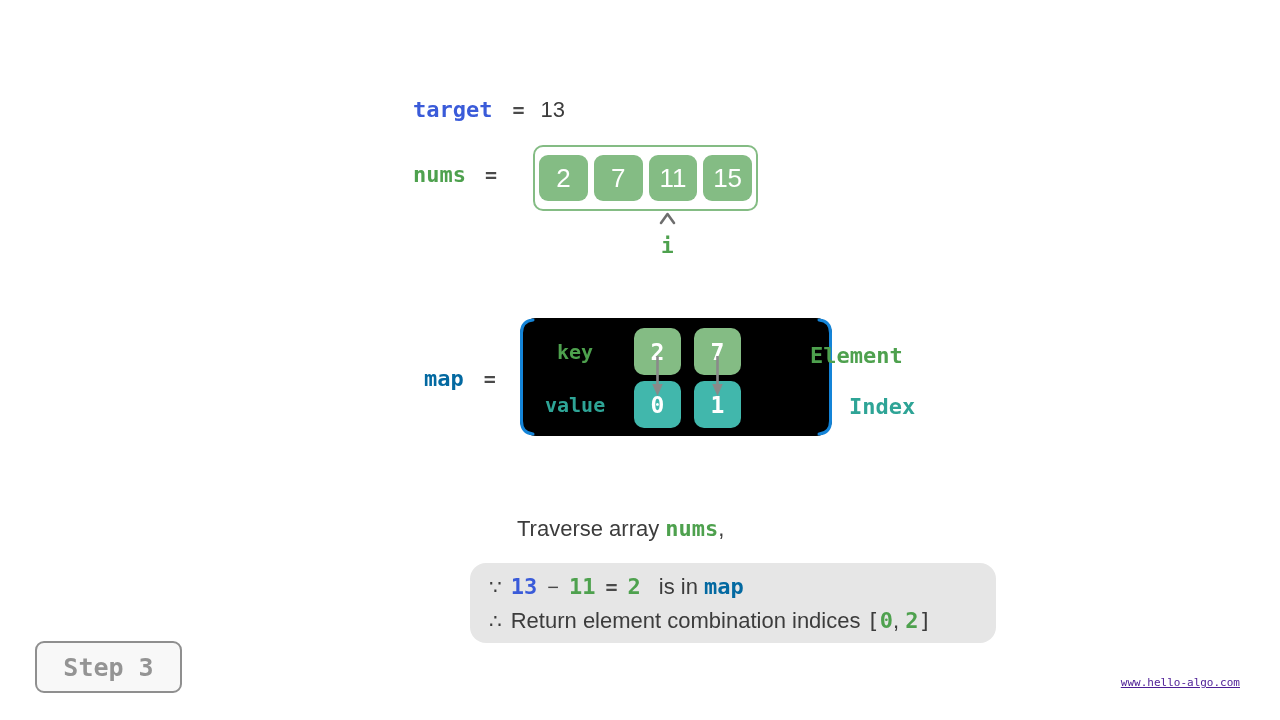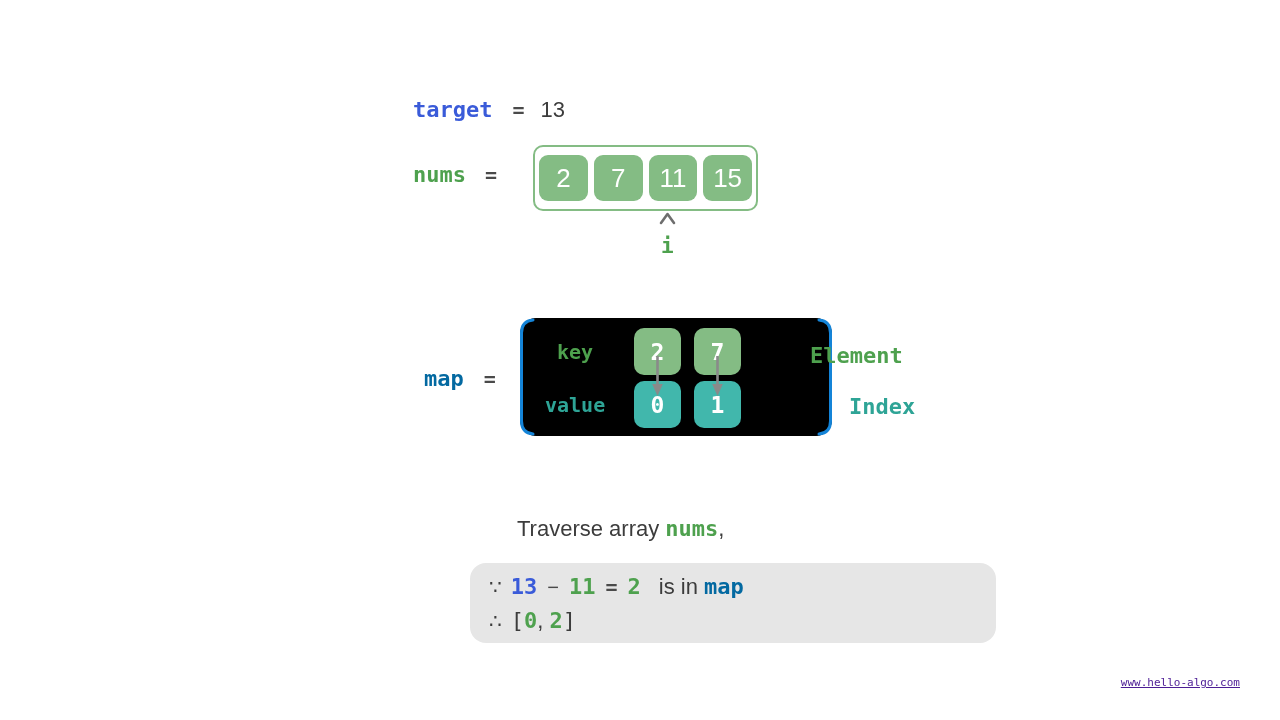--- a/index.html
+++ b/index.html
@@ -166,24 +166,26 @@
       <span class="tok mono c-royal">13</span>
       <span class="tok sans c-eq op">−</span>
       <span class="tok mono c-green">11</span>
       <span class="tok mono c-eq op">=</span>
       <span class="tok mono c-green">2</span>
       <span class="tok sans c-dark" style="margin-left:12px;"> is in </span>
       <span class="tok mono c-azure">map</span>
     </div>
     <div class="concl-line">
       <span class="sym c-dark">∴</span>
+      <span class="tok sans c-dark">Return element combination indices </span>
       <span class="tok mono-reg c-dark">[</span>
       <span class="tok mono c-green">0</span>
       <span class="tok sans c-dark">, </span>
       <span class="tok mono c-green">2</span>
       <span class="tok mono-reg c-dark">]</span>
     </div>
   </div>
 
+  <div class="abs step-badge">Step 3</div>
 
   <div class="abs watermark">www.hello-algo.com</div>
 
 </div>
 
 </body></html>

